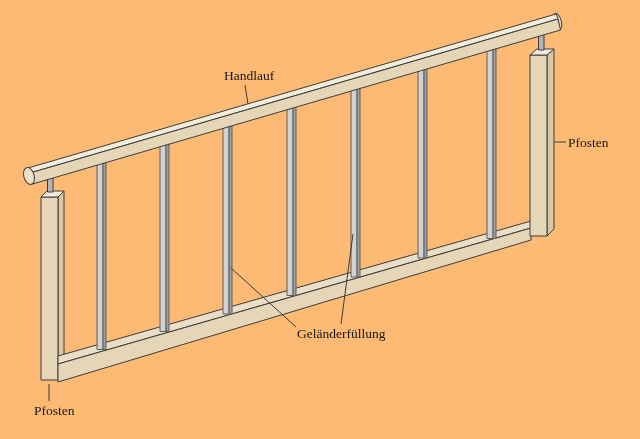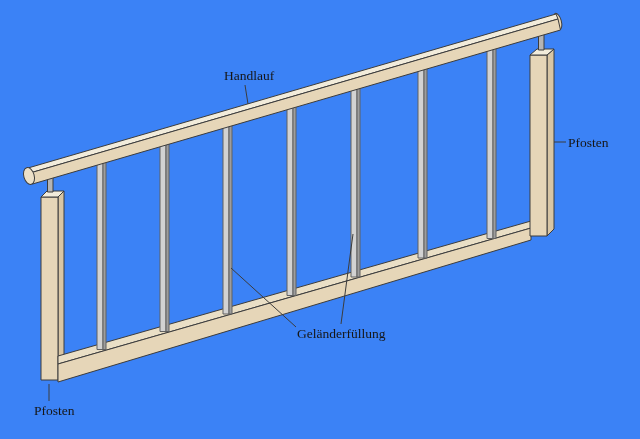--- a/index.html
+++ b/index.html
@@ -5,21 +5,21 @@
   html, body {
     margin: 0;
     padding: 0;
     background: #ffffff;
     font-family: "Liberation Serif", serif;
   }
   .stage {
     position: relative;
     width: 640px;
     height: 439px;
-    background: #3b82f6;
+    background: #fdba74;
     overflow: hidden;
   }
   svg { display: block; }
   svg .face { stroke-width: 1; stroke-linejoin: round; }
   svg .leader { stroke-width: 1; fill: none; }
   svg text {
     fill: #161616;
     font-family: "Liberation Serif", serif;
     font-size: 13.5px;
     letter-spacing: 0px;

